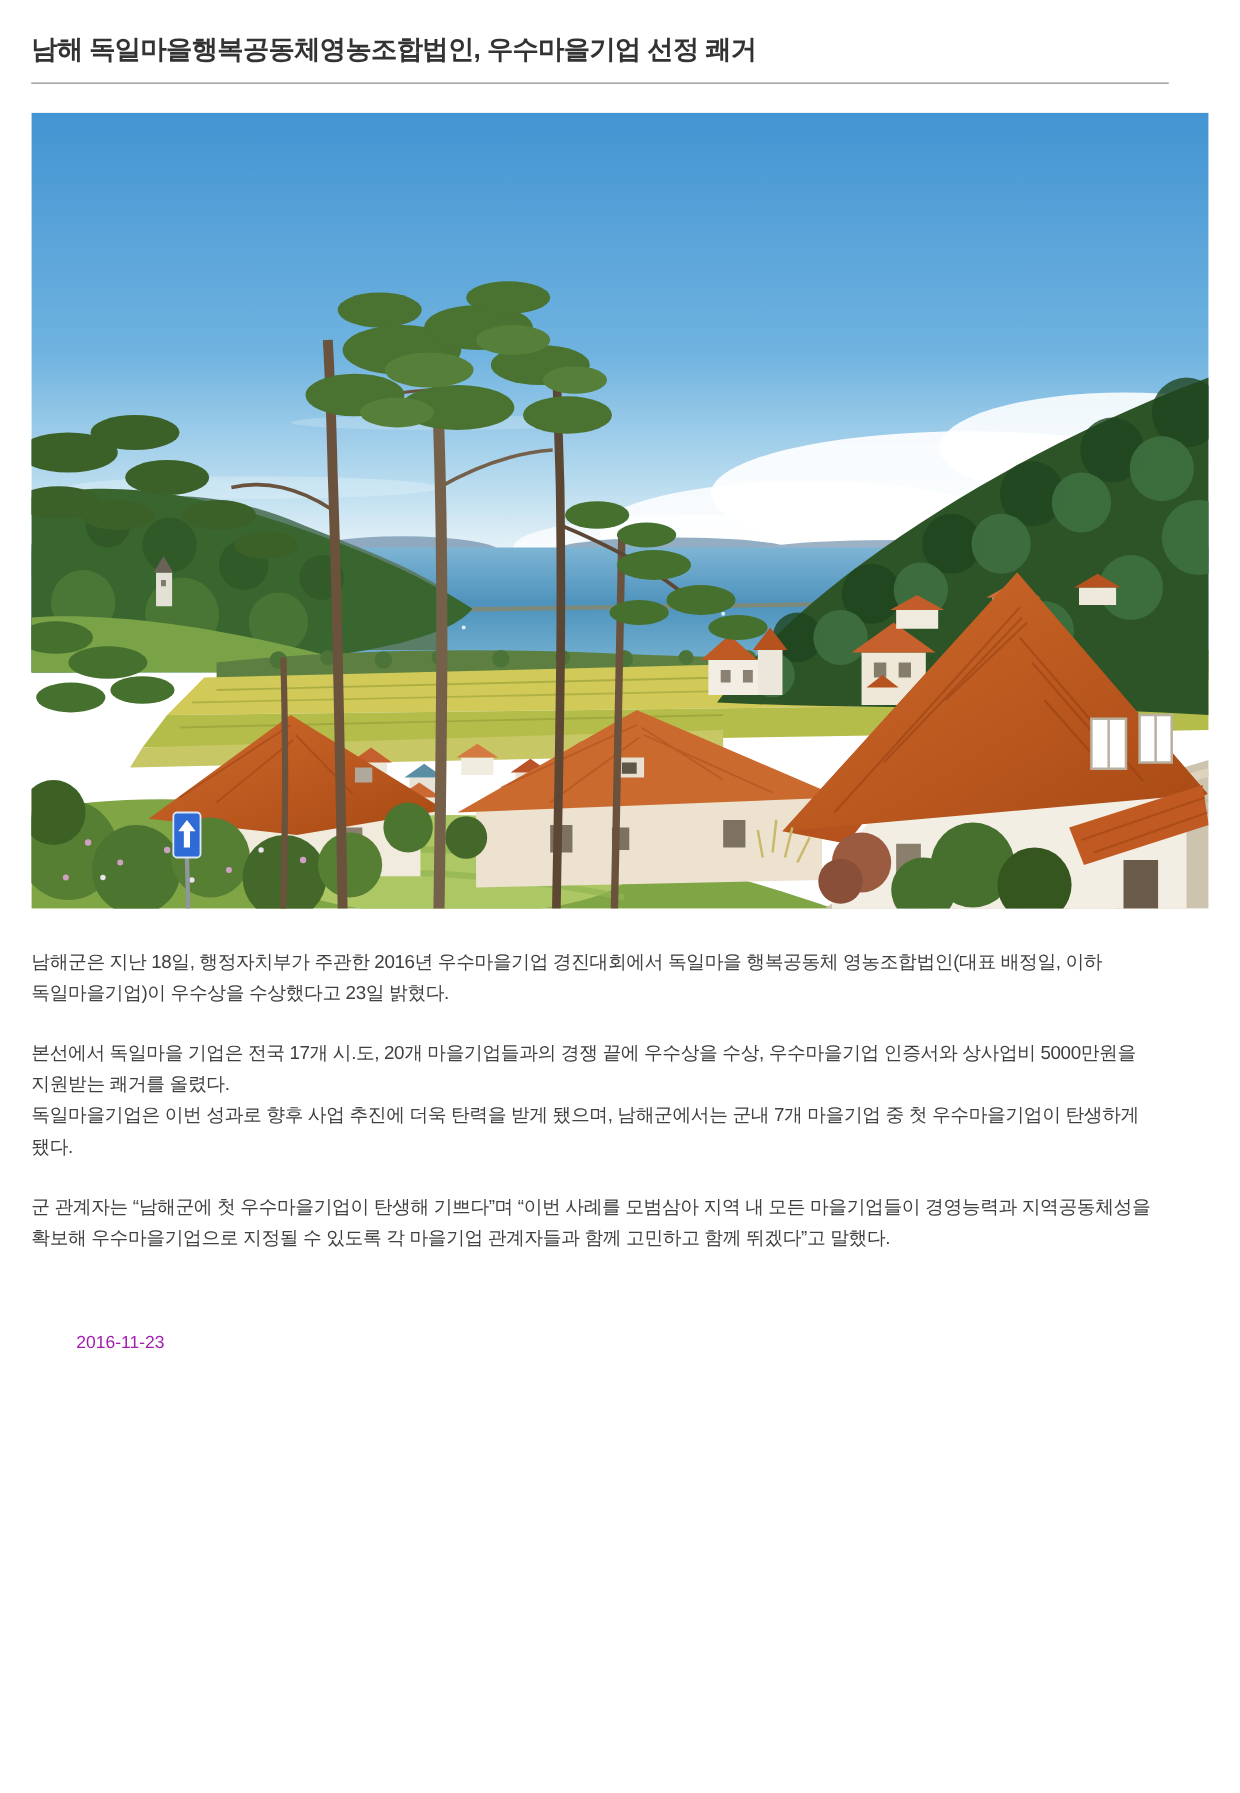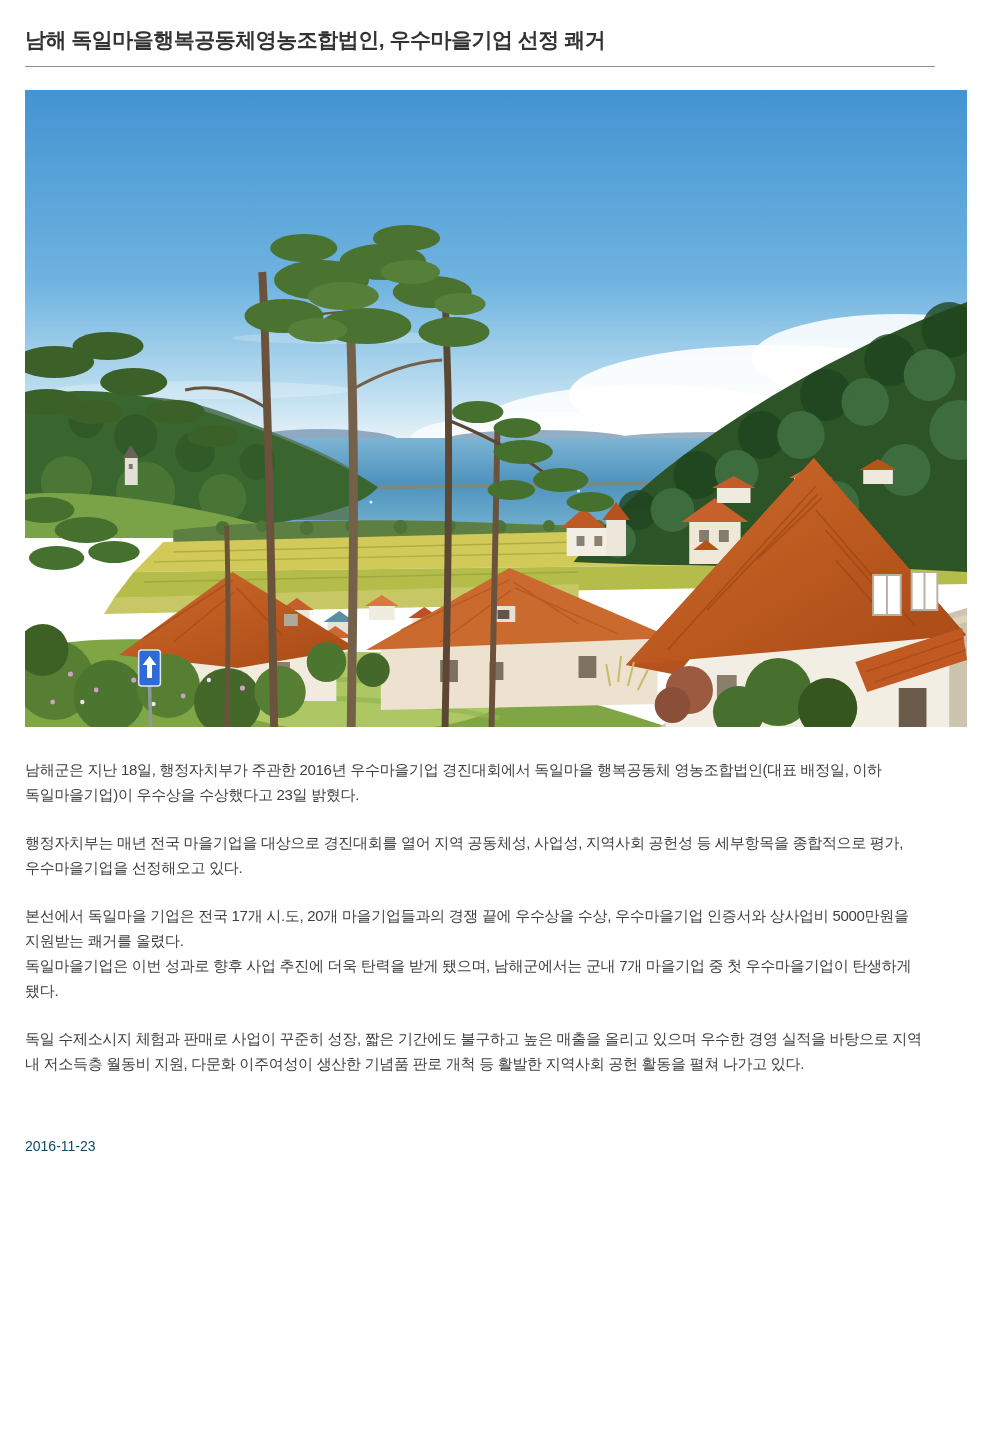--- a/index.html
+++ b/index.html
@@ -41,22 +41,23 @@
     line-height: 25px;
     letter-spacing: -0.3px;
     color: #404040;
     margin-bottom: 23px;
     white-space: pre-line;
     word-break: keep-all;
   }
   .article-date {
     margin-top: 62px;
     font-size: 14px;
-    color: #0c4a6e;
+    color: #a21caf;
     letter-spacing: 0;
+    margin-left: 36px;
   }
 </style>
 </head>
 <body>
 
 <div class="page">
 
   <h1 class="article-title">남해 독일마을행복공동체영농조합법인, 우수마을기업 선정 쾌거</h1>
 
   <hr class="title-divider">
@@ -375,21 +376,20 @@
           <ellipse cx="492" cy="400" rx="24" ry="10"></ellipse>
           <ellipse cx="458" cy="322" rx="26" ry="11"></ellipse>
           <ellipse cx="498" cy="338" rx="24" ry="10"></ellipse>
         </g>
       </g>
     </svg>
   </figure>
 
   <div class="article-body">
       <p>남해군은 지난 18일, 행정자치부가 주관한 2016년 우수마을기업 경진대회에서 독일마을 행복공동체 영농조합법인(대표 배정일, 이하 독일마을기업)이 우수상을 수상했다고 23일 밝혔다.</p>
-      <p>행정자치부는 매년 전국 마을기업을 대상으로 경진대회를 열어 지역 공동체성, 사업성, 지역사회 공헌성 등 세부항목을 종합적으로 평가, 우수마을기업을 선정해오고 있다.</p>
       <p>본선에서 독일마을 기업은 전국 17개 시.도, 20개 마을기업들과의 경쟁 끝에 우수상을 수상, 우수마을기업 인증서와 상사업비 5000만원을 지원받는 쾌거를 올렸다.
 독일마을기업은 이번 성과로 향후 사업 추진에 더욱 탄력을 받게 됐으며, 남해군에서는 군내 7개 마을기업 중 첫 우수마을기업이 탄생하게 됐다.</p>
-      <p>독일 수제소시지 체험과 판매로 사업이 꾸준히 성장, 짧은 기간에도 불구하고 높은 매출을 올리고 있으며 우수한 경영 실적을 바탕으로 지역 내 저소득층 월동비 지원, 다문화 이주여성이 생산한 기념품 판로 개척 등 활발한 지역사회 공헌 활동을 펼쳐 나가고 있다.</p>
+      <p>군 관계자는 “남해군에 첫 우수마을기업이 탄생해 기쁘다”며 “이번 사례를 모범삼아 지역 내 모든 마을기업들이 경영능력과 지역공동체성을 확보해 우수마을기업으로 지정될 수 있도록 각 마을기업 관계자들과 함께 고민하고 함께 뛰겠다”고 말했다.</p>
     </div>
 
   <div class="article-date">2016-11-23</div>
 
 </div>
 
 </body></html>

